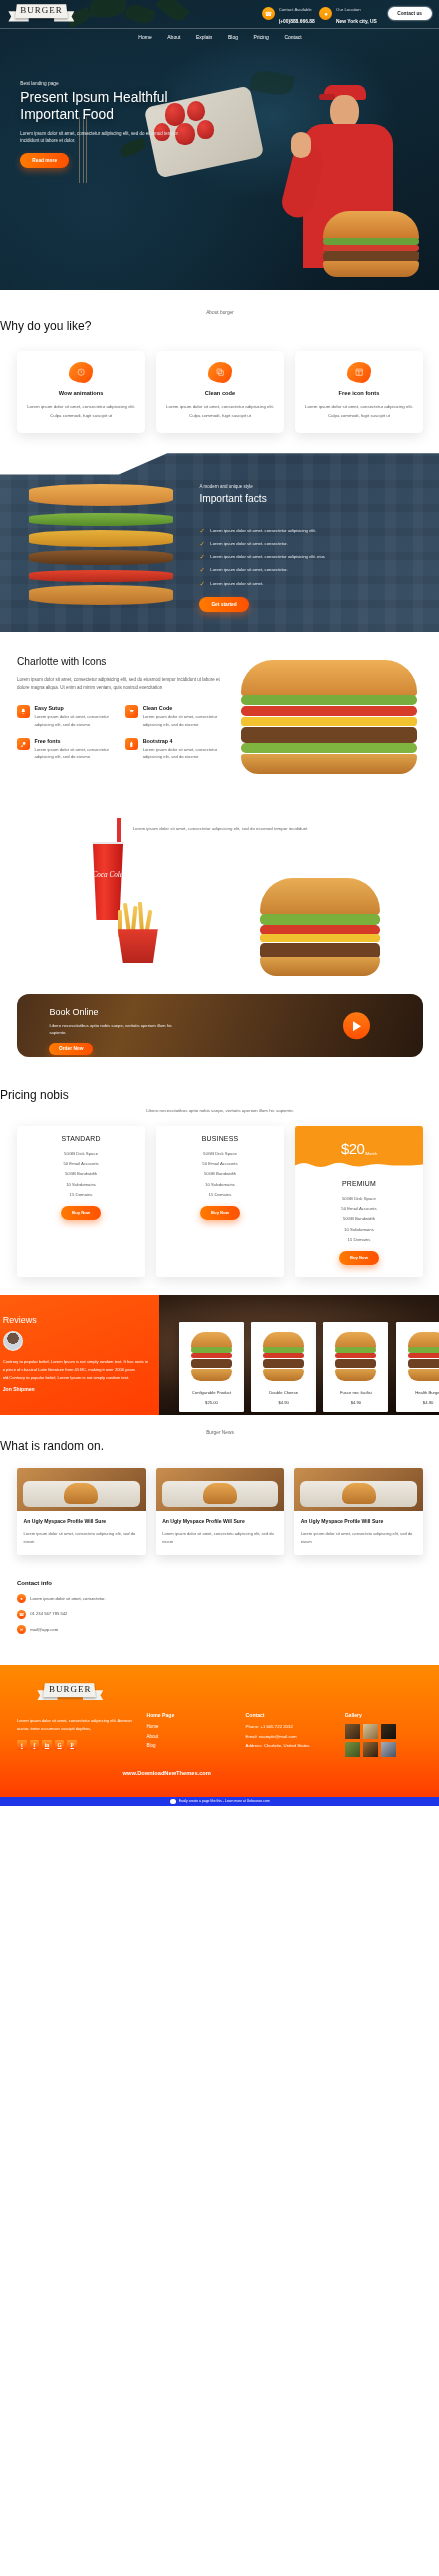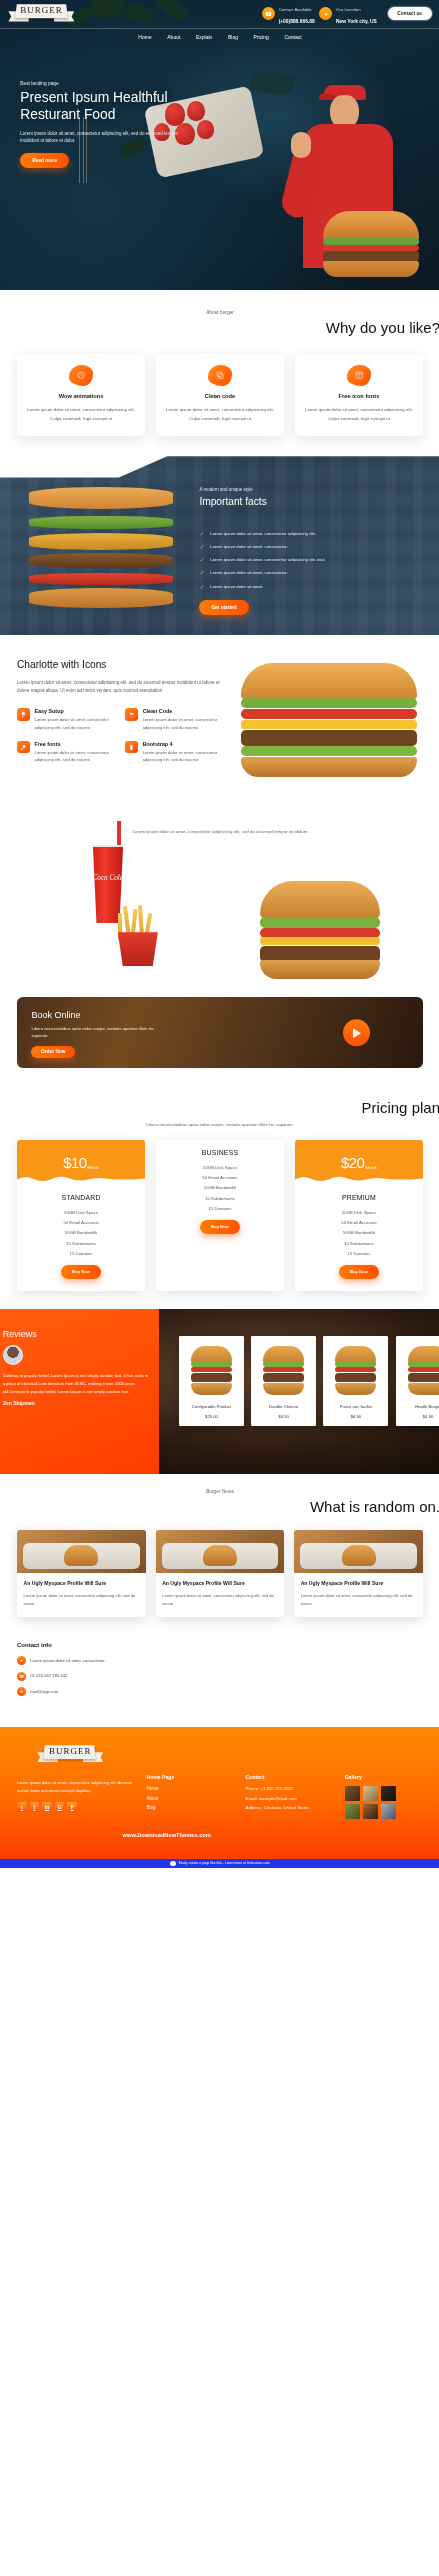--- a/index.html
+++ b/index.html
@@ -102,21 +102,21 @@
   .bp.let  { height:7.2px; bottom:32px; background:#6aa03a; border-radius:3.6px; }
   .bp.tom  { height:6px; bottom:26px; background:#cf3b2c; border-radius:3px; }
   .bp.pat  { height:10.8px; bottom:15.6px; background:#6d4223; border-radius:3.6px; }
   .bp.chz  { height:4.8px;  bottom:20.3px; background:#f0b22a; border-radius:1.8px; }
   .bp.bot  { height:15.6px; bottom:0;  background:linear-gradient(180deg,#d98f3c,#b8702a);
              border-radius:4.8px 4.8px 24px 24px; }
 
   
   .sec { padding:20.3px 0; }
   .sec-sub { text-align:center; font-size:4.8px; color:#666; margin-bottom:4.2px; }
-  .sec-title { text-align:right; font-size:15px; font-weight:400; color:#111; }
+  .sec-title { text-align:left; font-size:12px; font-weight:400; color:#111; }
   .cards3 { display:flex; gap:10.8px; justify-content:center; margin-top:18px; padding:0 17px; }
   .card {
     flex:1; background:#fff; border-radius:4.8px; padding:10.8px 8.4px 13px;
     box-shadow:0 3.6px 13px rgba(0,0,0,.10); text-align:center;
   }
   .blob {
     width:24px; height:20.3px; margin:0 auto 7.2px; position:relative;
     background:linear-gradient(135deg,#ff8c1a,#ff4d00);
     border-radius:52% 48% 38% 62% / 58% 42% 58% 42%;
     display:flex; align-items:center; justify-content:center;
@@ -204,22 +204,23 @@
   .cb.a { height:37px; top:0;   border-radius:66px 66px 8.4px 8.4px; background:linear-gradient(180deg,#e9ad55,#c88231); }
   .cb.b { height:10.8px; top:36px;border-radius:4.8px; background:#7ab03c; }
   .cb.c { height:9.6px; top:47px;border-radius:4.8px; background:#d53a28; }
   .cb.d { height:8.4px; top:56px;border-radius:3.6px; background:#f1c02f; }
   .cb.e { height:15.6px; top:65px;border-radius:4.8px; background:#6d4122; }
   .cb.f { height:19px; top:79px;border-radius:7.2px 7.2px 42px 42px; background:linear-gradient(180deg,#dda149,#b87329); }
 
   
   .book-wrap { padding:4.8px 17px 18px; }
   .book {
-    position:relative; height:71px; border-radius:6px; overflow:hidden;
+    position:relative; height:63px; border-radius:12px; overflow:hidden;
     background:linear-gradient(110deg,#6d4526 0%, #a66b2e 28%, #7c4f28 55%, #3a2415 100%);
+    padding-left:18px;
   }
   .book:after { content:""; position:absolute; inset:0; background:rgba(0,0,0,.30); }
   .book-in { position:relative; z-index:3; padding:13px 0 0 14.4px; max-width:138px; }
   .book-in h3 { color:#fff; font-size:9px; font-weight:400; }
   .book-in p { color:#eceff1; font-size:4.2px; line-height:1.75; margin-top:4.8px; }
   .book-in .btn-orange { margin-top:6px; padding:3.6px 9.6px; }
   .play {
     position:absolute; z-index:4; right:53px; top:50%; transform:translateY(-50%);
     width:27.5px; height:27.5px; border-radius:50%;
     background:linear-gradient(180deg,#ff7a12,#ff4f00);
@@ -237,21 +238,21 @@
   .plan-top { height:45px; position:relative; display:flex; align-items:center; justify-content:center; }
   .plan-top .pr { color:#fff; font-size:15px; font-weight:300; letter-spacing:-0.6px; }
   .plan-top .mo { color:#fff; font-size:3.9px; align-self:flex-end; margin-bottom:14.4px; margin-left:0.6px; }
   .wave-svg { position:absolute; left:0; right:0; bottom:-0.6px; width:100%; height:12px; display:block; }
   .plan-body { padding:9.6px 6px 12px; text-align:center; }
   .plan-body h3 { font-size:6.9px; font-weight:400; color:#111; letter-spacing:0.2px; margin-bottom:8.4px; }
   .plan-body li { list-style:none; font-size:4.3px; color:#5a5a5a; margin-bottom:5.4px; }
   .plan-body .btn-orange { margin-top:3.6px; padding:4.2px 10.8px; font-size:4.2px; }
 
   
-  .reviews { position:relative; height:165px; overflow:hidden; background:#120d0a; }
+  .reviews { position:relative; height:120px; overflow:hidden; background:#120d0a; }
   .rev-bg { position:absolute; inset:0;
             background:radial-gradient(ellipse at 60% 40%, #6b4a32, #2a1a10 55%, #0b0705 100%); }
   .rev-left {
     position:absolute; left:-20.3px; top:0; width:179px; height:100%; z-index:3;
     background:linear-gradient(160deg,#ff5f0d,#ff3d00);
     padding:20.3px 9.6px 0 23px; color:#fff;
   }
   .rev-left h2 { font-size:9px; font-weight:400; }
   .rev-av { width:20.3px; height:20.3px; border-radius:50%; margin-top:6px;
             background:radial-gradient(circle at 50% 35%, #6d5242 0 38%, #cfd6dd 39% 100%);
@@ -414,21 +415,21 @@
         <div class="bp chz"></div>
           <div class="bp pat"></div>
           <div class="bp bot"></div>
       </div>
     </div>
 
     <div class="hero-body">
       <div class="eyebrow">Best landing page</div>
       <h1 class="hero-h1">
         <span>Present Ipsum Healthful</span><br>
-        <span>Resturant Food</span>
+        <span>Important Food</span>
       </h1>
       <p class="hero-p">Lorem ipsum dolor sit amet, consectetur adipiscing elit, sed do eiusmod tempor incididunt ut labore et dolor.</p>
       <button class="btn-orange">Read more</button>
     </div>
   </section>
 
   <section class="sec">
     <div class="sec-sub">About burger</div>
     <h2 class="sec-title">Why do you like?</h2>
     <div class="cards3">
@@ -611,33 +612,26 @@
         <p>Libero necessitatibus optio nobis saepe, veritatis aperiam illum hic sapiente.</p>
         <button class="btn-orange">Order Now</button>
       </div>
       <div class="play">
           <i></i>
         </div>
     </div>
   </section>
 
   <section class="pricing">
-    <h2 class="sec-title">Pricing plan</h2>
+    <h2 class="sec-title">Pricing nobis</h2>
     <div class="price-sub">Libero necessitatibus optio nobis saepe, veritatis aperiam illum hic sapiente.</div>
 
     <div class="plans">
 
       <div class="plan">
-        <div class="plan-top" style="background:#fa9616;">
-          <span class="pr">$10</span>
-          <span class="mo">/Month</span>
-          <svg class="wave-svg" viewBox="0 0 100 20" preserveAspectRatio="none">
-            <path d="M0 11 Q 6 3 13 10 T 27 10 T 41 9 T 55 11 T 69 9 T 83 11 T 100 9 L100 20 L0 20 Z" fill="#fff"></path>
-          </svg>
-        </div>
         <div class="plan-body">
           <h3>STANDARD</h3>
           <ul>
             <li>50GB Disk Space</li>
             <li>50 Email Accounts</li>
             <li>50GB Bandwidth</li>
             <li>10 Subdomains</li>
             <li>15 Domains</li>
           </ul>
           <button class="btn-orange">Buy Now</button>

